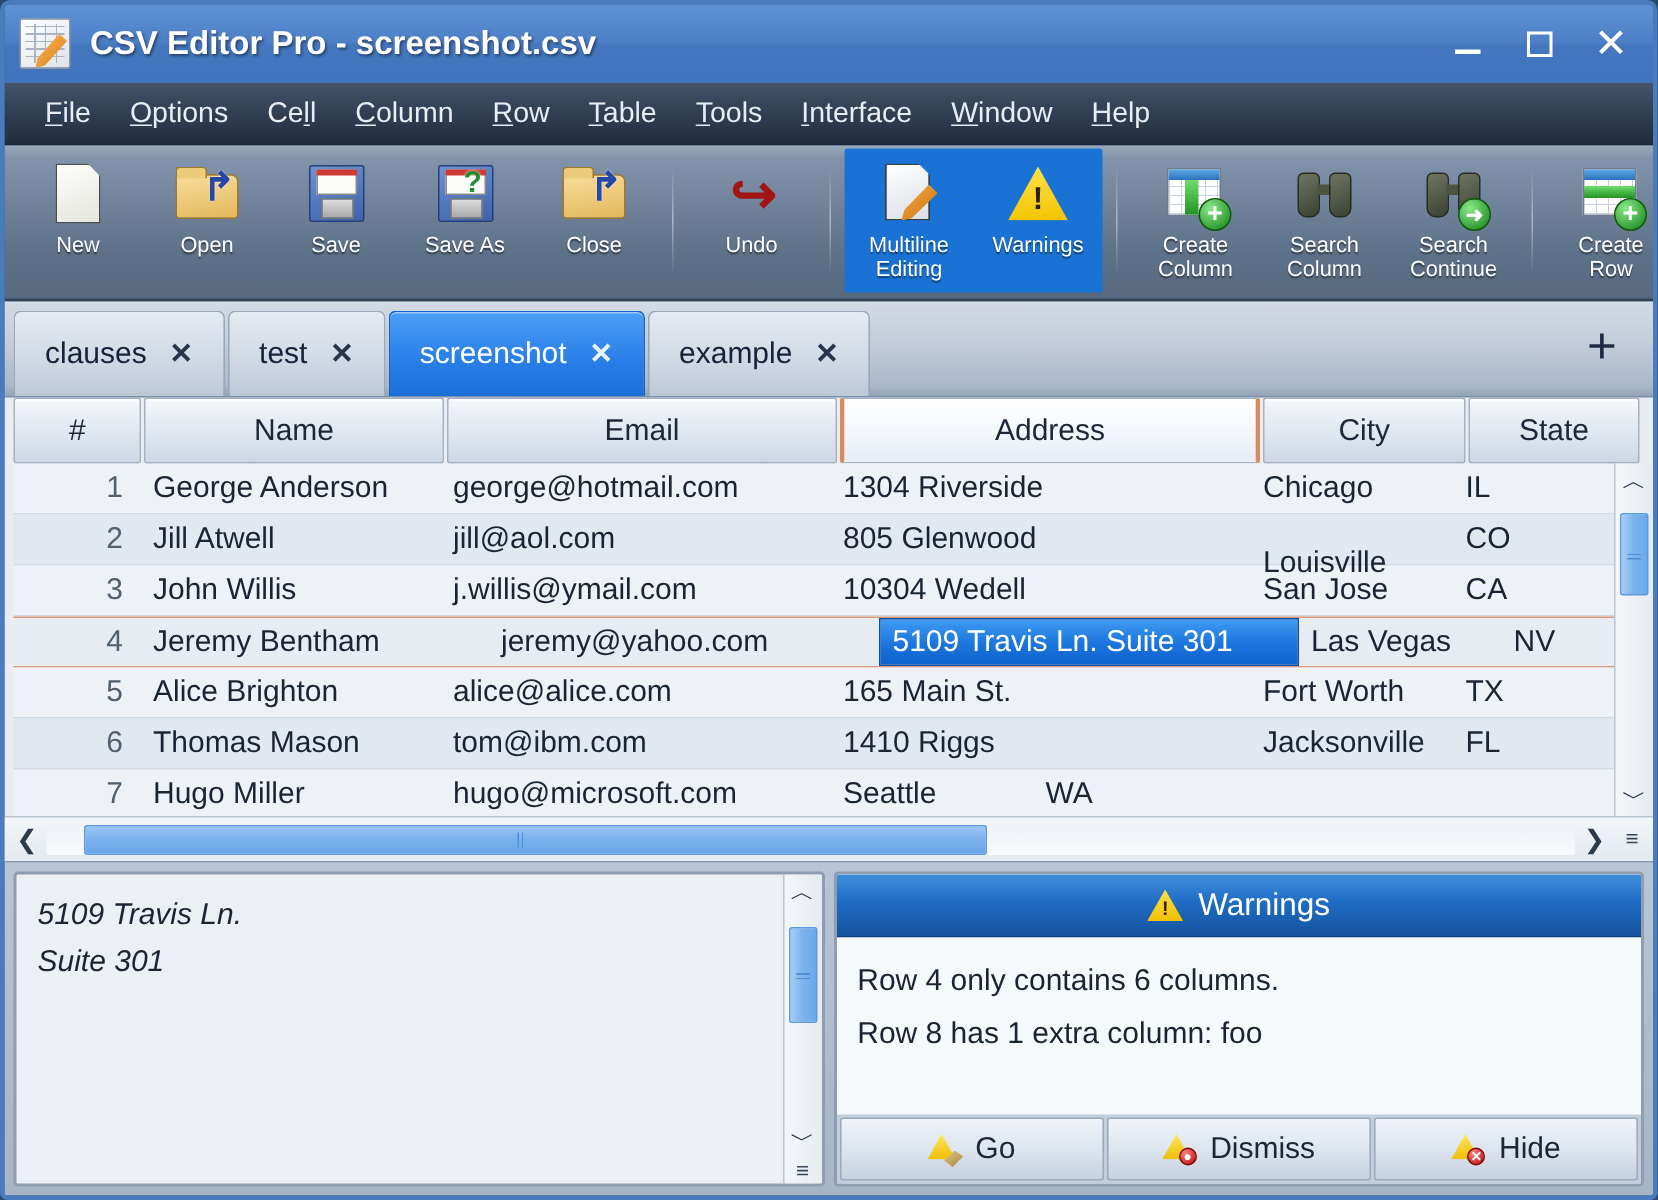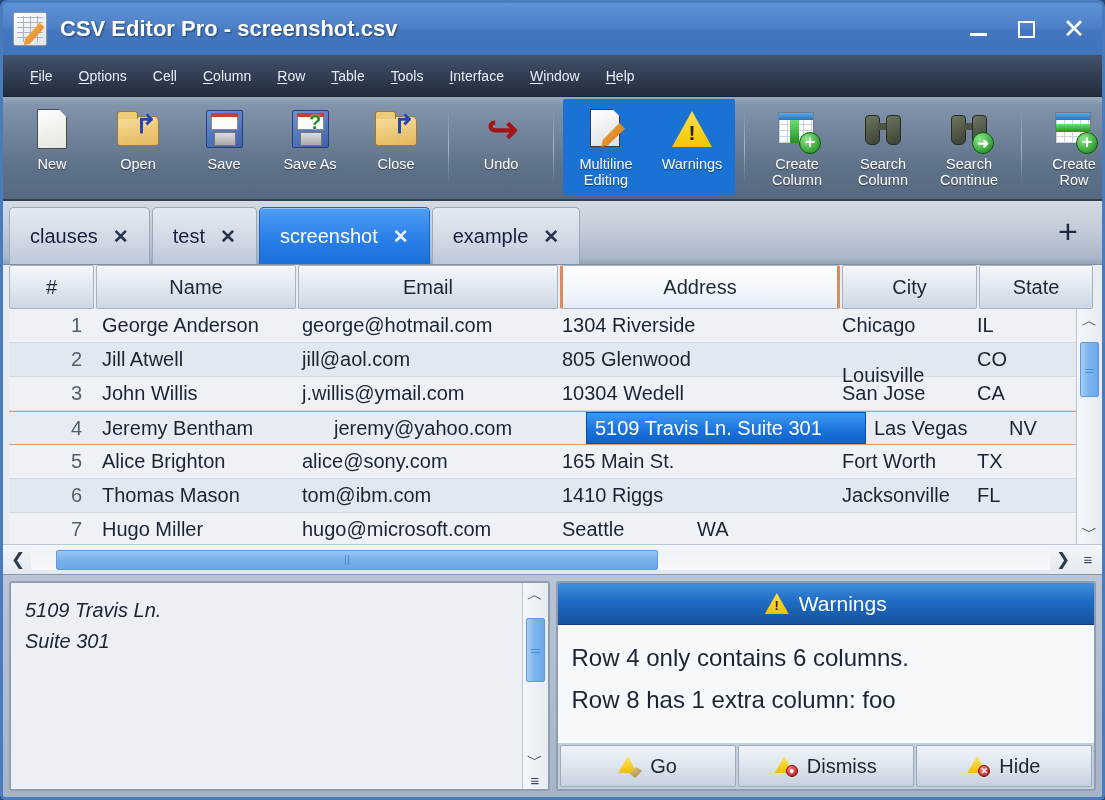--- a/index.html
+++ b/index.html
@@ -66,21 +66,21 @@
   .gl-close { font-size: 27px; line-height: 1; font-weight: 400; }
 
   
   .menubar {
     height: 42px; flex: 0 0 42px;
     background: linear-gradient(180deg,#45556b 0%,#36445a 35%,#2a3648 75%,#222c3c 100%);
     display: flex; align-items: center; padding: 0 14px;
     border-bottom: 1px solid #1b2432;
   }
   .menu-item {
-    color: #e8edf4; font-size: 14px;
+    color: #e8edf4; font-size: 19px;
     padding: 3px 13px; cursor: pointer; white-space: nowrap;
   }
   .menu-item u { text-decoration: underline; text-underline-offset: 2px; }
 
   
   .toolbar {
     height: 104px; flex: 0 0 104px;
     background: linear-gradient(180deg,#9aa9bc 0%,#8294ab 8%,#6f8299 40%,#5d7189 70%,#56697f 100%);
     display: flex; align-items: stretch;
     border-bottom: 2px solid #33404f;
@@ -337,21 +337,21 @@
   .warn-title .tri {
     width: 24px; height: 21px; position: relative;
     background: linear-gradient(175deg,#ffe14d,#f0bf00);
     clip-path: polygon(50% 0%, 100% 100%, 0% 100%);
   }
   .warn-title .tri::after {
     content:'!'; position:absolute; inset:0; top:6px; text-align:center;
     color:#2b2000; font-size:13px; font-weight:bold; line-height:1;
   }
   .warn-list { flex: 1 1 auto; padding: 12px 14px; background: #f6f9fc; }
-  .warn-line { font-size: 24px; color: #1a2433; line-height: 1.75; cursor: pointer; }
+  .warn-line { font-size: 20px; color: #1a2433; line-height: 1.75; cursor: pointer; }
   .warn-btns { height: 46px; flex: 0 0 46px; display: flex; gap: 2px; padding: 2px; background:#c3cedd; }
   .warn-btn {
     flex: 1 1 33.33%;
     background: linear-gradient(180deg,#f0f4f9 0%,#dde5ee 50%,#c6d1df 100%);
     border: 1px solid #9dabbd; border-radius: 2px;
     display: flex; align-items: center; justify-content: center; gap: 10px;
     font-size: 20px; color: #1b2735; cursor: pointer;
   }
   .wb-ic { width: 22px; height: 20px; position: relative; }
   .wb-ic .t {
@@ -597,21 +597,21 @@
             <div class="td num" style="width: 85px; flex: 0 0 85px;">4</div>
             <div class="td" style="width: 200px; flex: 0 0 200px;">Jeremy Bentham</div>
             <div class="td" style="width: 260px; flex: 0 0 260px; margin-left: 32px;">jeremy@yahoo.com</div>
             <div class="td sel-cell" style="width: 280px; flex: 0 0 280px;">5109 Travis Ln. Suite 301</div>
             <div class="td" style="width: 135px; flex: 0 0 135px;">Las Vegas</div>
             <div class="td" style="width: 114px; flex: 0 0 114px;">NV</div>
           </div>
           <div class="tr">
             <div class="td num" style="width: 85px; flex: 0 0 85px;">5</div>
             <div class="td" style="width: 200px; flex: 0 0 200px;">Alice Brighton</div>
-            <div class="td" style="width: 260px; flex: 0 0 260px;">alice@sony.com</div>
+            <div class="td" style="width: 260px; flex: 0 0 260px;">alice@alice.com</div>
             <div class="td" style="width: 280px; flex: 0 0 280px;">165 Main St.</div>
             <div class="td" style="width: 135px; flex: 0 0 135px;">Fort Worth</div>
             <div class="td" style="width: 114px; flex: 0 0 114px;">TX</div>
           </div>
           <div class="tr">
             <div class="td num" style="width: 85px; flex: 0 0 85px;">6</div>
             <div class="td" style="width: 200px; flex: 0 0 200px;">Thomas Mason</div>
             <div class="td" style="width: 260px; flex: 0 0 260px;">tom@ibm.com</div>
             <div class="td" style="width: 280px; flex: 0 0 280px;">1410 Riggs</div>
             <div class="td" style="width: 135px; flex: 0 0 135px;">Jacksonville</div>

